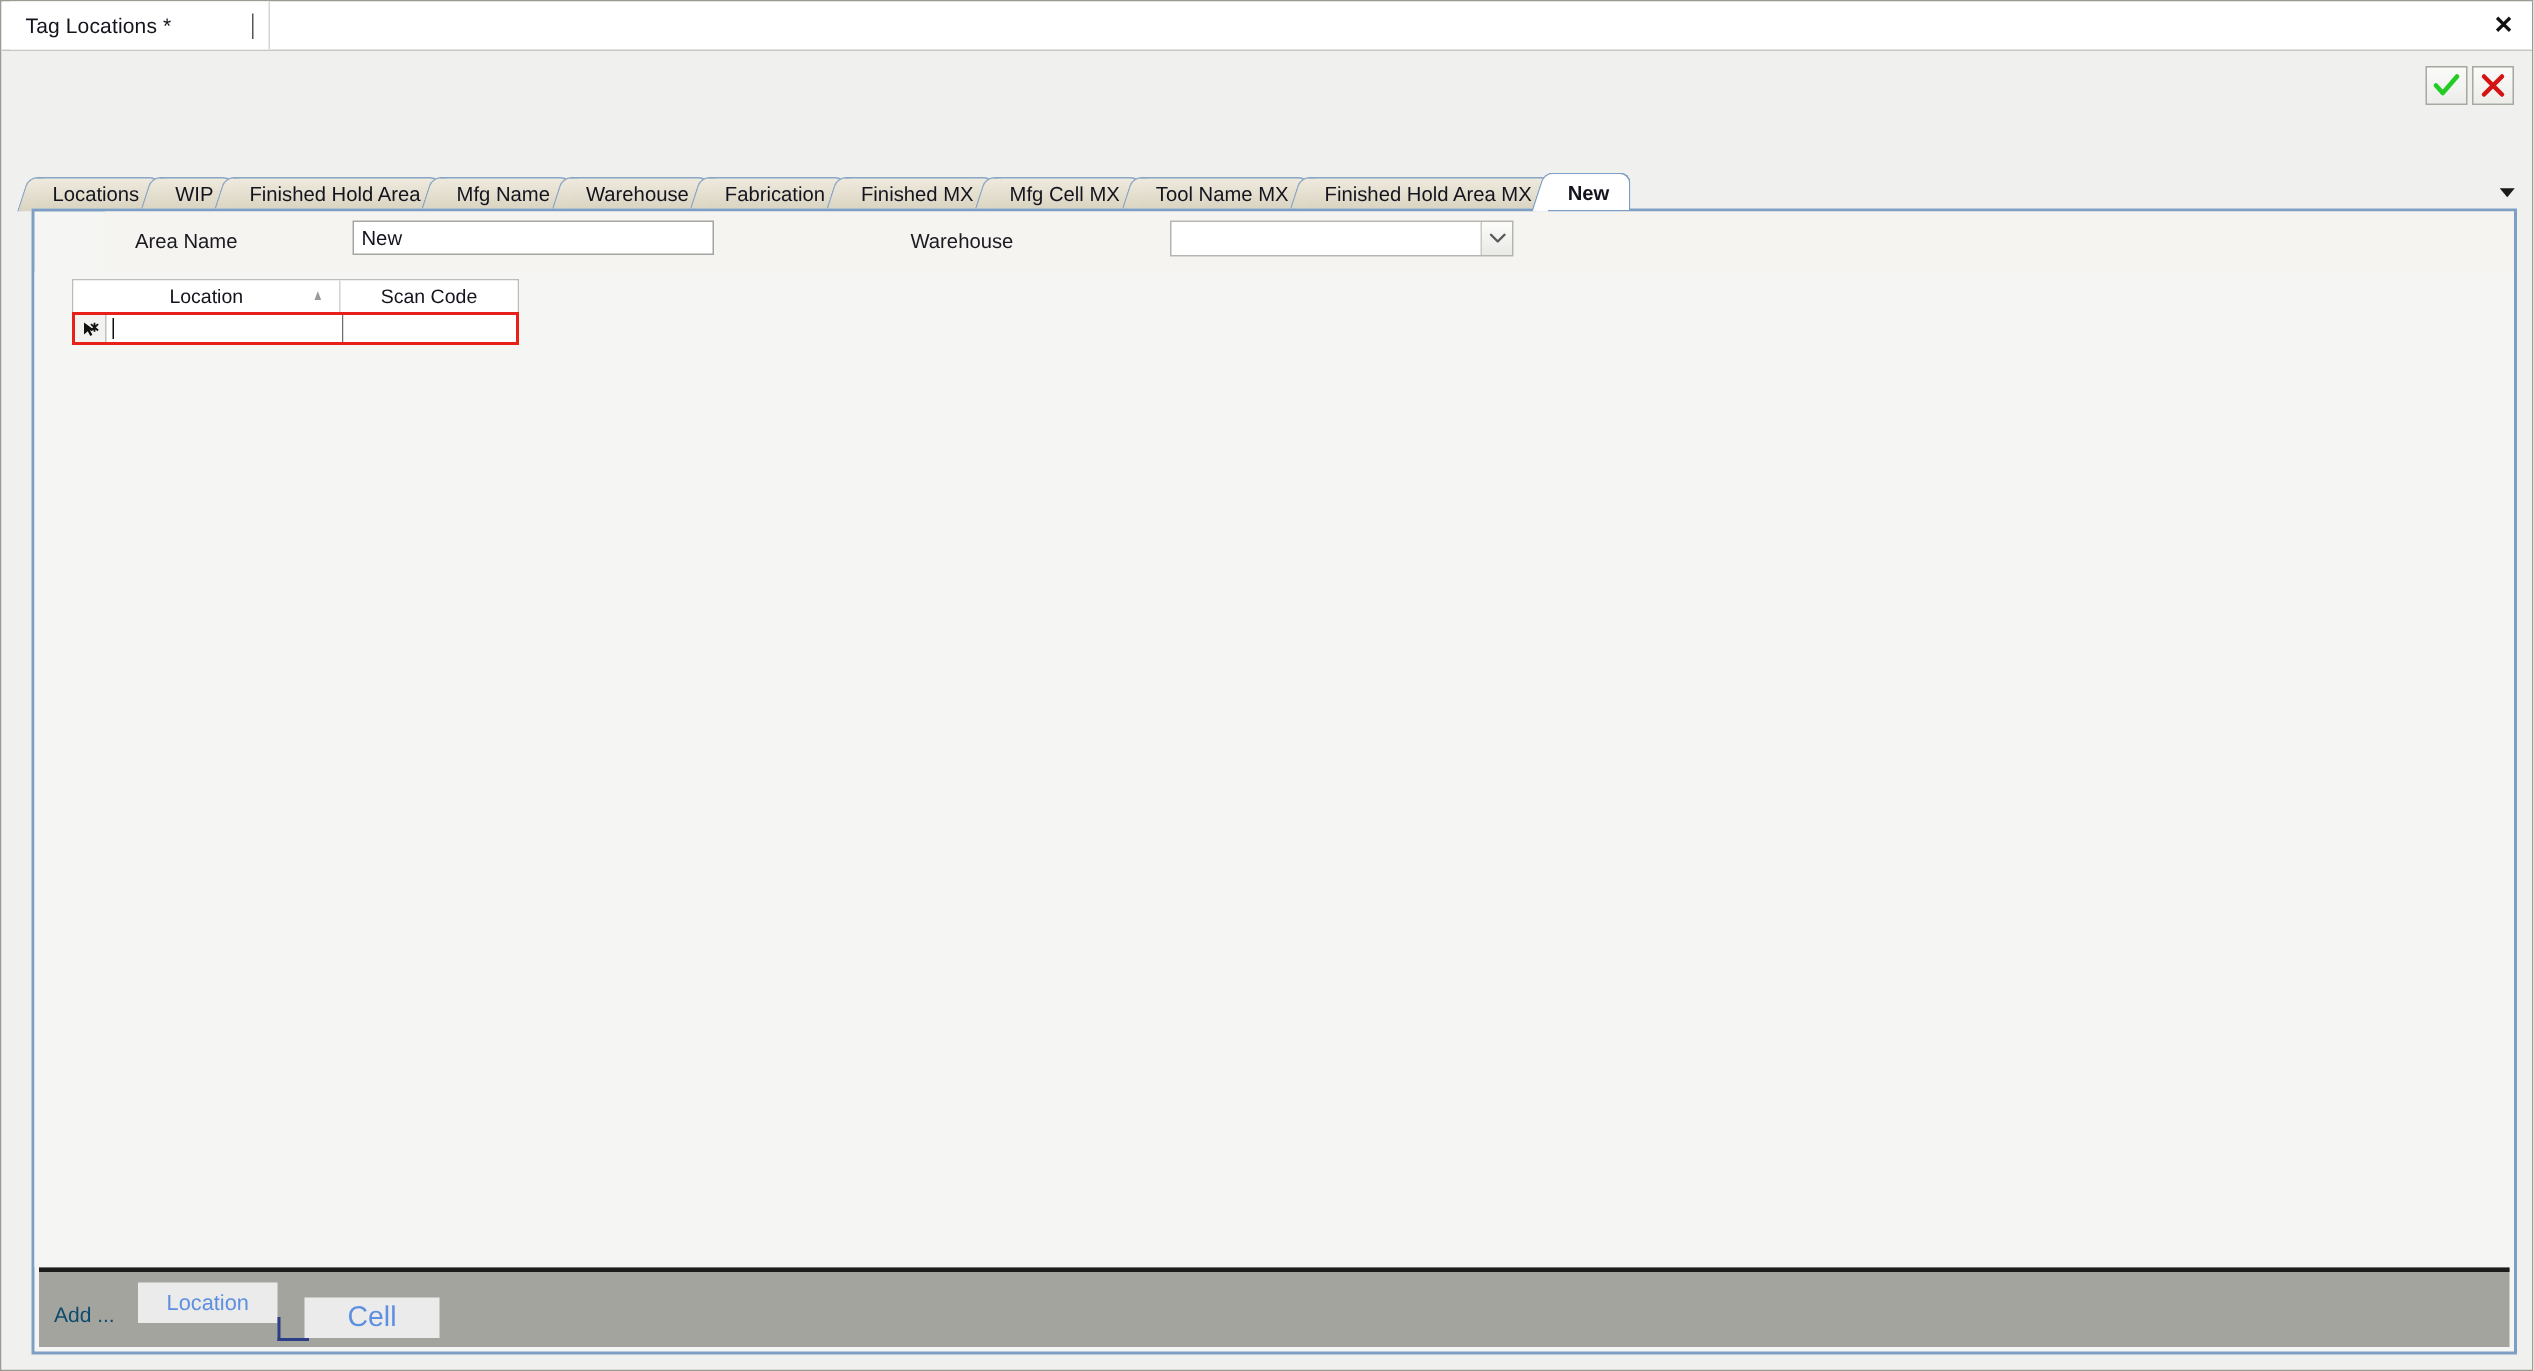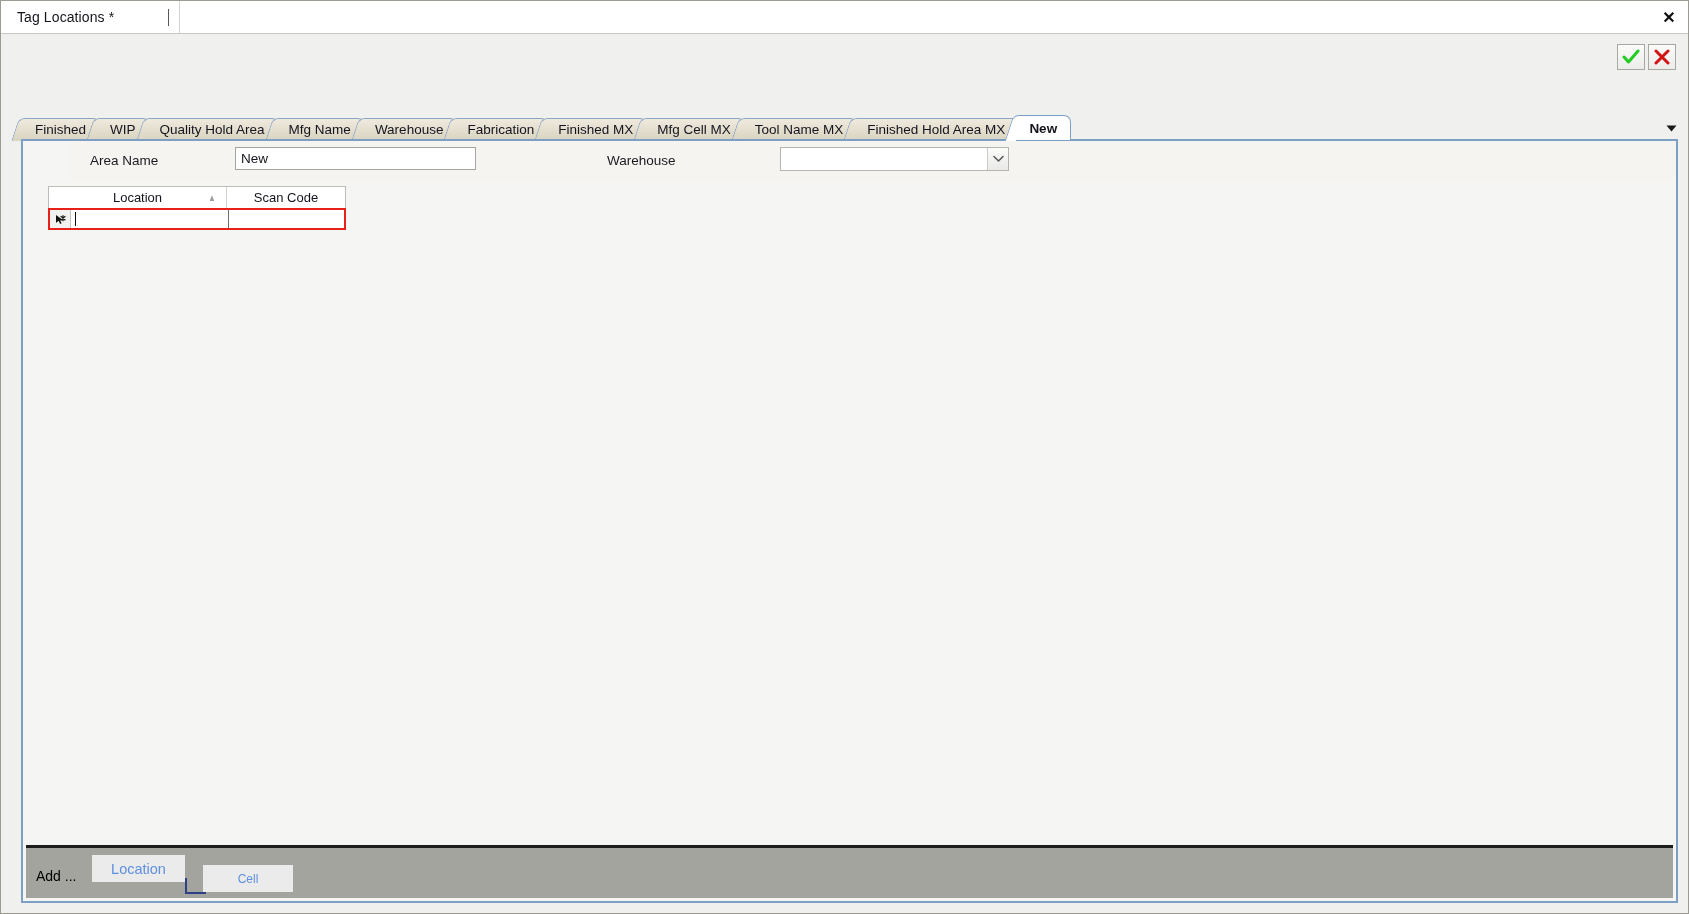--- a/index.html
+++ b/index.html
@@ -349,21 +349,21 @@
     margin: 0 3px 3px 3px;
     background: #a4a49f;
     border-top: 3px solid #1c1c1c;
     box-sizing: border-box;
   }
   .addlabel {
     position: absolute;
     left: 10px;
     top: 20px;
     font-size: 14px;
-    color: #000000;
+    color: #0c4a6e;
     white-space: nowrap;
   }
   .btn-loc {
     position: absolute;
     left: 66px;
     top: 7px;
     width: 93px;
     height: 27px;
     background: #ebebeb;
     display: flex;
@@ -376,21 +376,21 @@
   .btn-cell {
     position: absolute;
     left: 177px;
     top: 17px;
     width: 90px;
     height: 27px;
     background: #ebebeb;
     display: flex;
     align-items: center;
     justify-content: center;
-    font-size: 12px;
+    font-size: 19px;
     color: #5e8fe0;
     cursor: pointer;
   }
   .connector {
     position: absolute;
     left: 159px;
     top: 30px;
     width: 19px;
     height: 14px;
     border-left: 2px solid #2b3e86;
@@ -420,23 +420,23 @@
       </div>
       <div class="cbtn">
         <svg width="18" height="16" viewBox="0 0 18 16">
           <path d="M3 2 L15 14 M15 2 L3 14" stroke="#d41414" stroke-width="3" fill="none" stroke-linecap="round"></path>
         </svg>
       </div>
     </div>
 
     <div class="tabstrip">
       <div class="tabs">
-        <div class="tab"><span>Finished</span></div>
+        <div class="tab"><span>Locations</span></div>
         <div class="tab"><span>WIP</span></div>
-        <div class="tab"><span>Quality Hold Area</span></div>
+        <div class="tab"><span>Finished Hold Area</span></div>
         <div class="tab"><span>Mfg Name</span></div>
         <div class="tab"><span>Warehouse</span></div>
         <div class="tab"><span>Fabrication</span></div>
         <div class="tab"><span>Finished MX</span></div>
         <div class="tab"><span>Mfg Cell MX</span></div>
         <div class="tab"><span>Tool Name MX</span></div>
         <div class="tab"><span>Finished Hold Area MX</span></div>
         <div class="tab active"><span>New</span></div>
       </div>
       <div class="tabstrip-caret">

